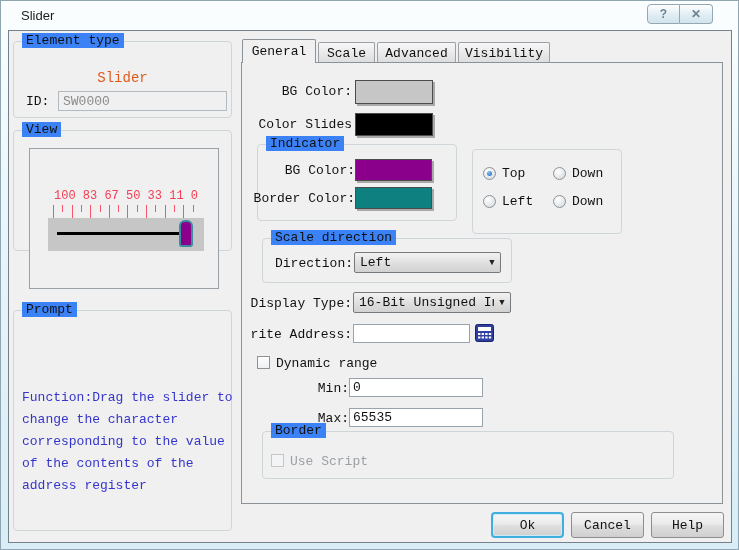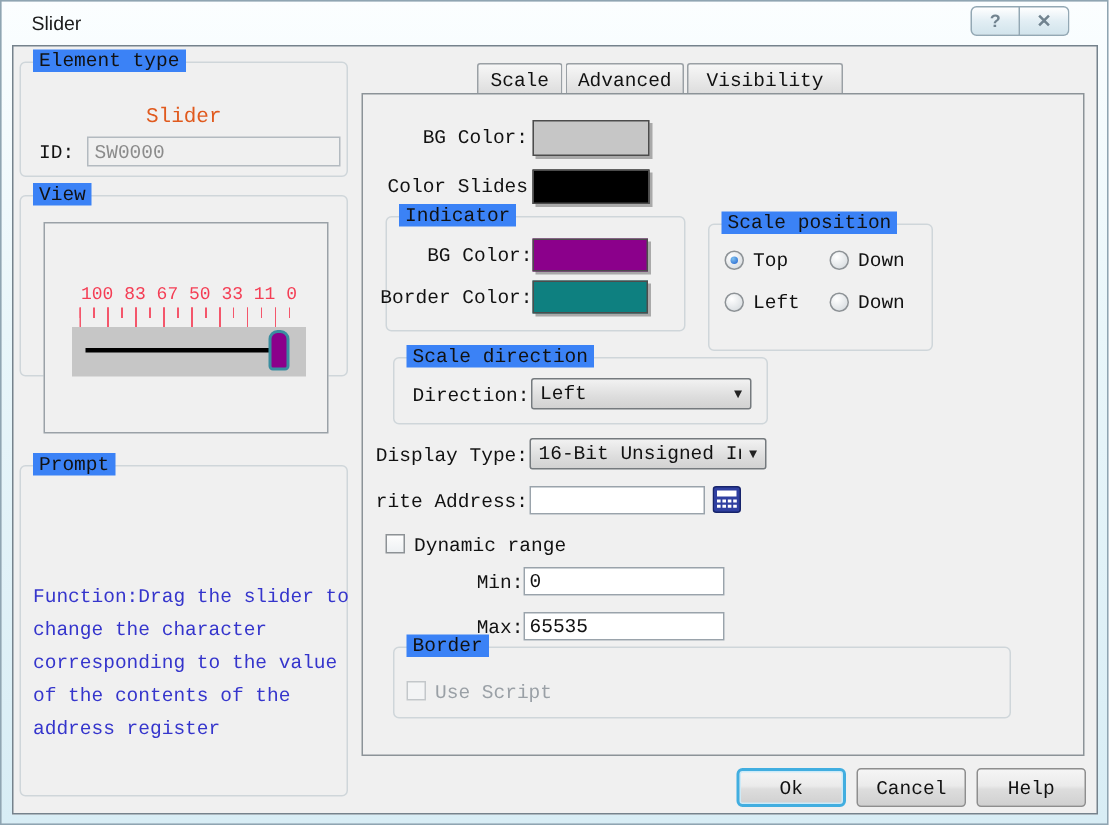--- a/index.html
+++ b/index.html
@@ -118,48 +118,50 @@
           <div class="handle" style="background: rgb(139, 0, 139); border-color: rgb(58, 141, 160);"></div>
         </div>
       </div>
     </div>
 
     <div class="group" style="left:4px;top:279px;width:219px;height:221px;">
       <span class="group-title">Prompt</span>
       <div class="prompt-text">Function:Drag the slider to change the character corresponding to the value of the contents of the address register</div>
     </div>
 
+    <div class="tab active" style="left:233px;width:74px;">
+        <span>General</span>
+      </div>
     <div class="tab" style="left:309px;width:57px;">
         <span>Scale</span>
       </div>
     <div class="tab" style="left:368px;width:79px;">
         <span>Advanced</span>
       </div>
-    <div class="tab" style="left:449px;width:104px;">
+    <div class="tab" style="left:449px;width:92px;">
         <span>Visibility</span>
       </div>
 
     <div class="panel">
 
       <span class="plabel" style="left:0px;top:21px;">BG Color:</span>
       <div class="swatch" style="left: 113px; top: 17px; width: 78px; height: 24px; background: rgb(198, 198, 198);"></div>
 
       <span class="plabel" style="left:0px;top:54px;">Color Slides</span>
       <div class="swatch" style="left: 113px; top: 50px; width: 78px; height: 23px; background: rgb(0, 0, 0);"></div>
 
       <div class="group" style="left:15px;top:81px;width:200px;height:77px;">
         <span class="group-title">Indicator</span>
         <span class="plabel" style="left:-13px;top:18px;">BG Color:</span>
         <div class="swatch" style="left: 97px; top: 14px; width: 77px; height: 22px; background: rgb(139, 0, 139);"></div>
         <span class="plabel" style="left:-13px;top:46px;">Border Color:</span>
         <div class="swatch" style="left: 97px; top: 42px; width: 77px; height: 22px; background: rgb(14, 128, 128);"></div>
       </div>
 
       <div class="group" style="left:230px;top:86px;width:150px;height:85px;">
-        <span class="group-title">Scale position</span>
         <div class="radio-item selected" style="left:10px;top:16px;">
           <span class="radio-circle"></span>
             <span class="radio-label">Top</span>
         </div>
         <div class="radio-item" style="left:80px;top:16px;">
           <span class="radio-circle"></span>
             <span class="radio-label">Down</span>
         </div>
         <div class="radio-item" style="left:10px;top:44px;">
           <span class="radio-circle"></span>

